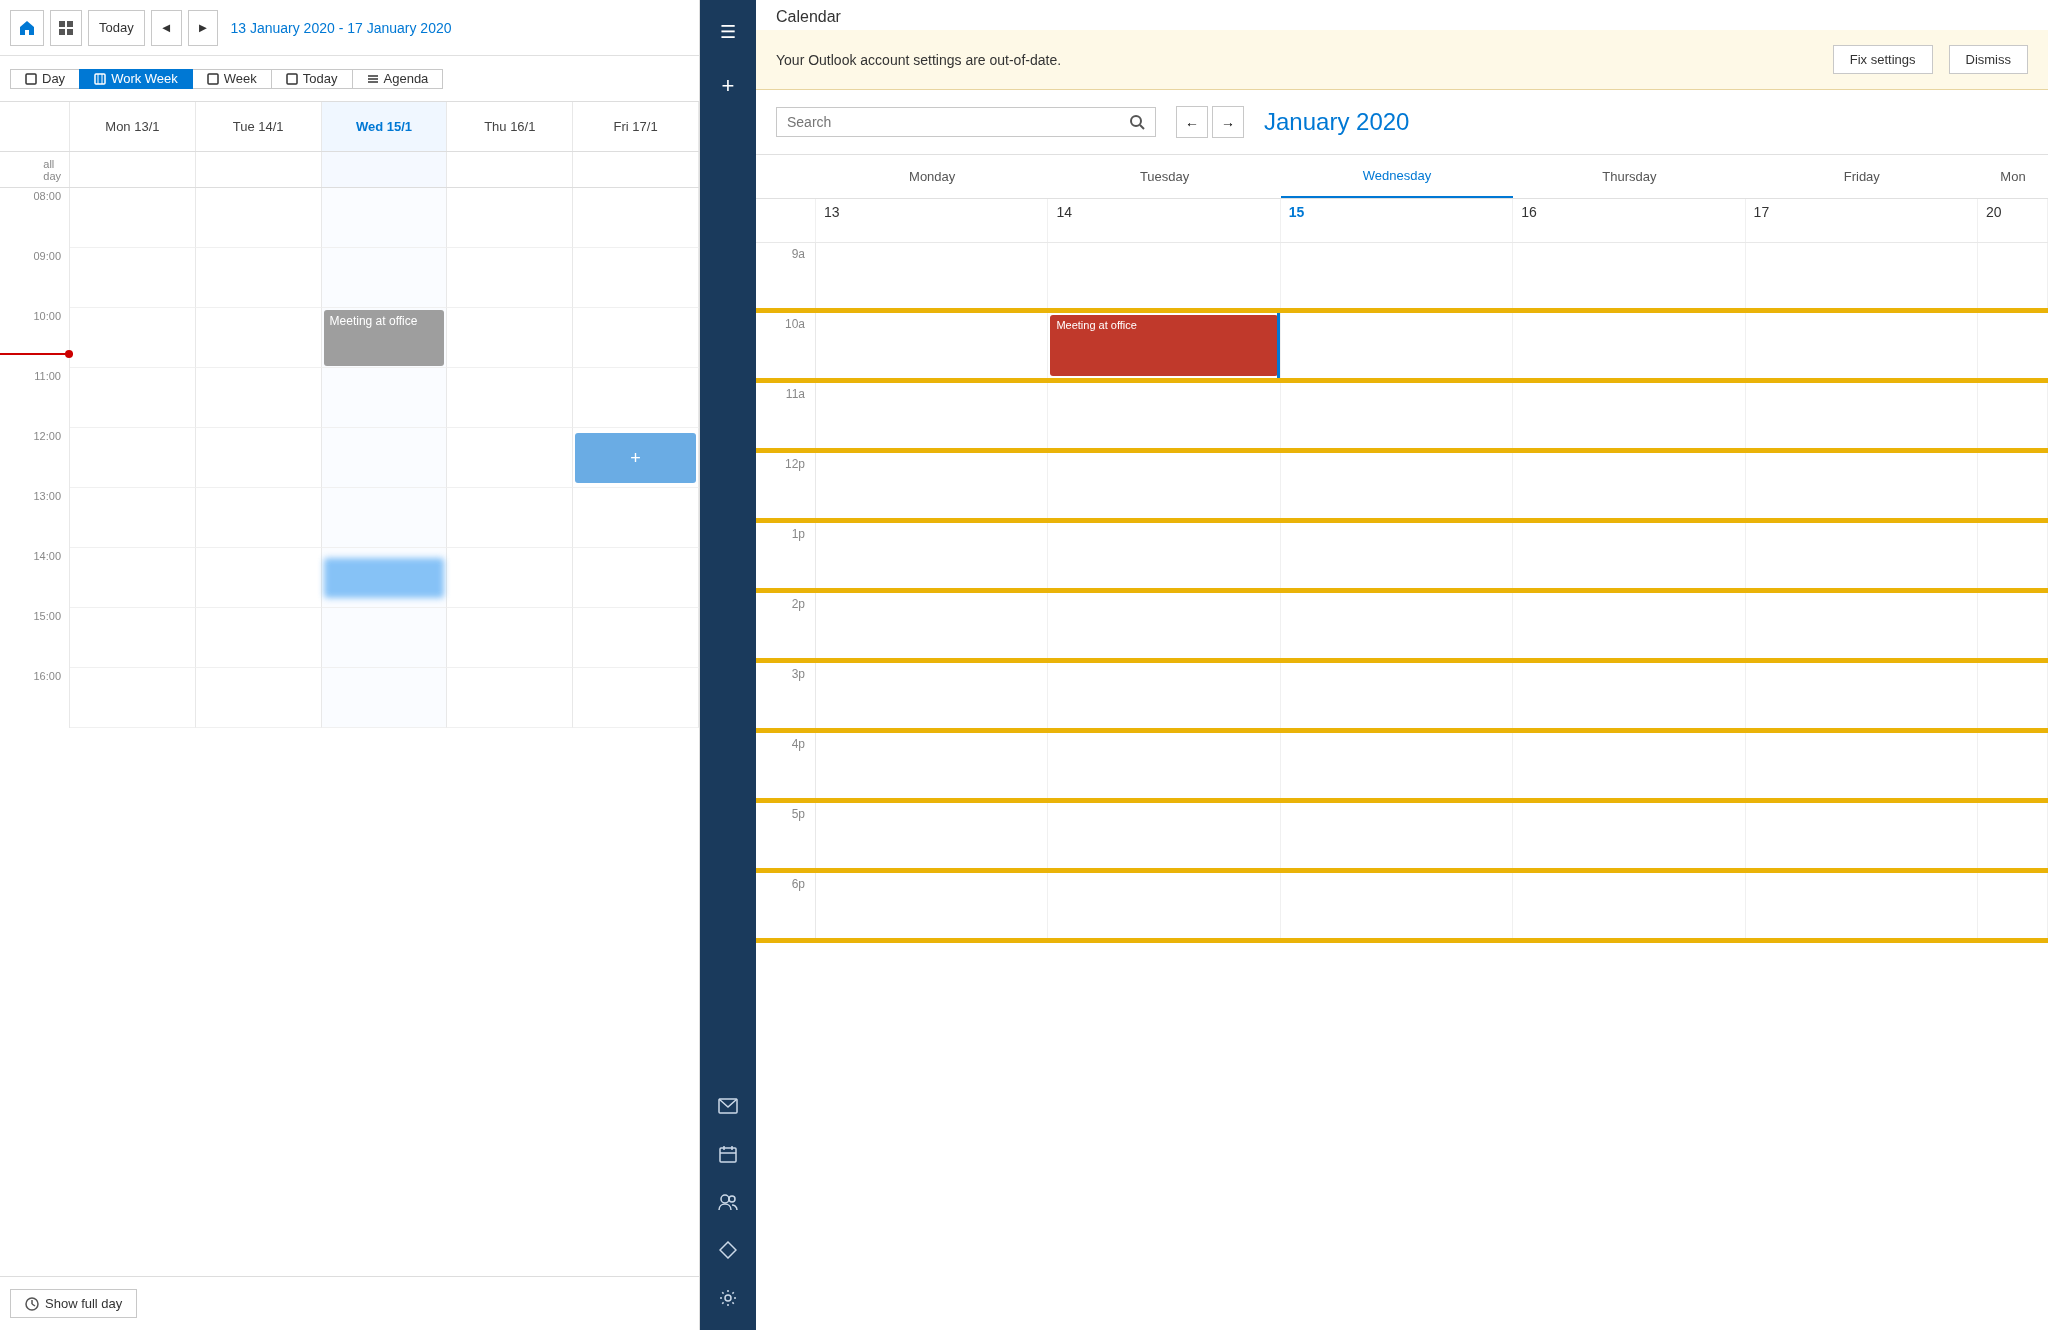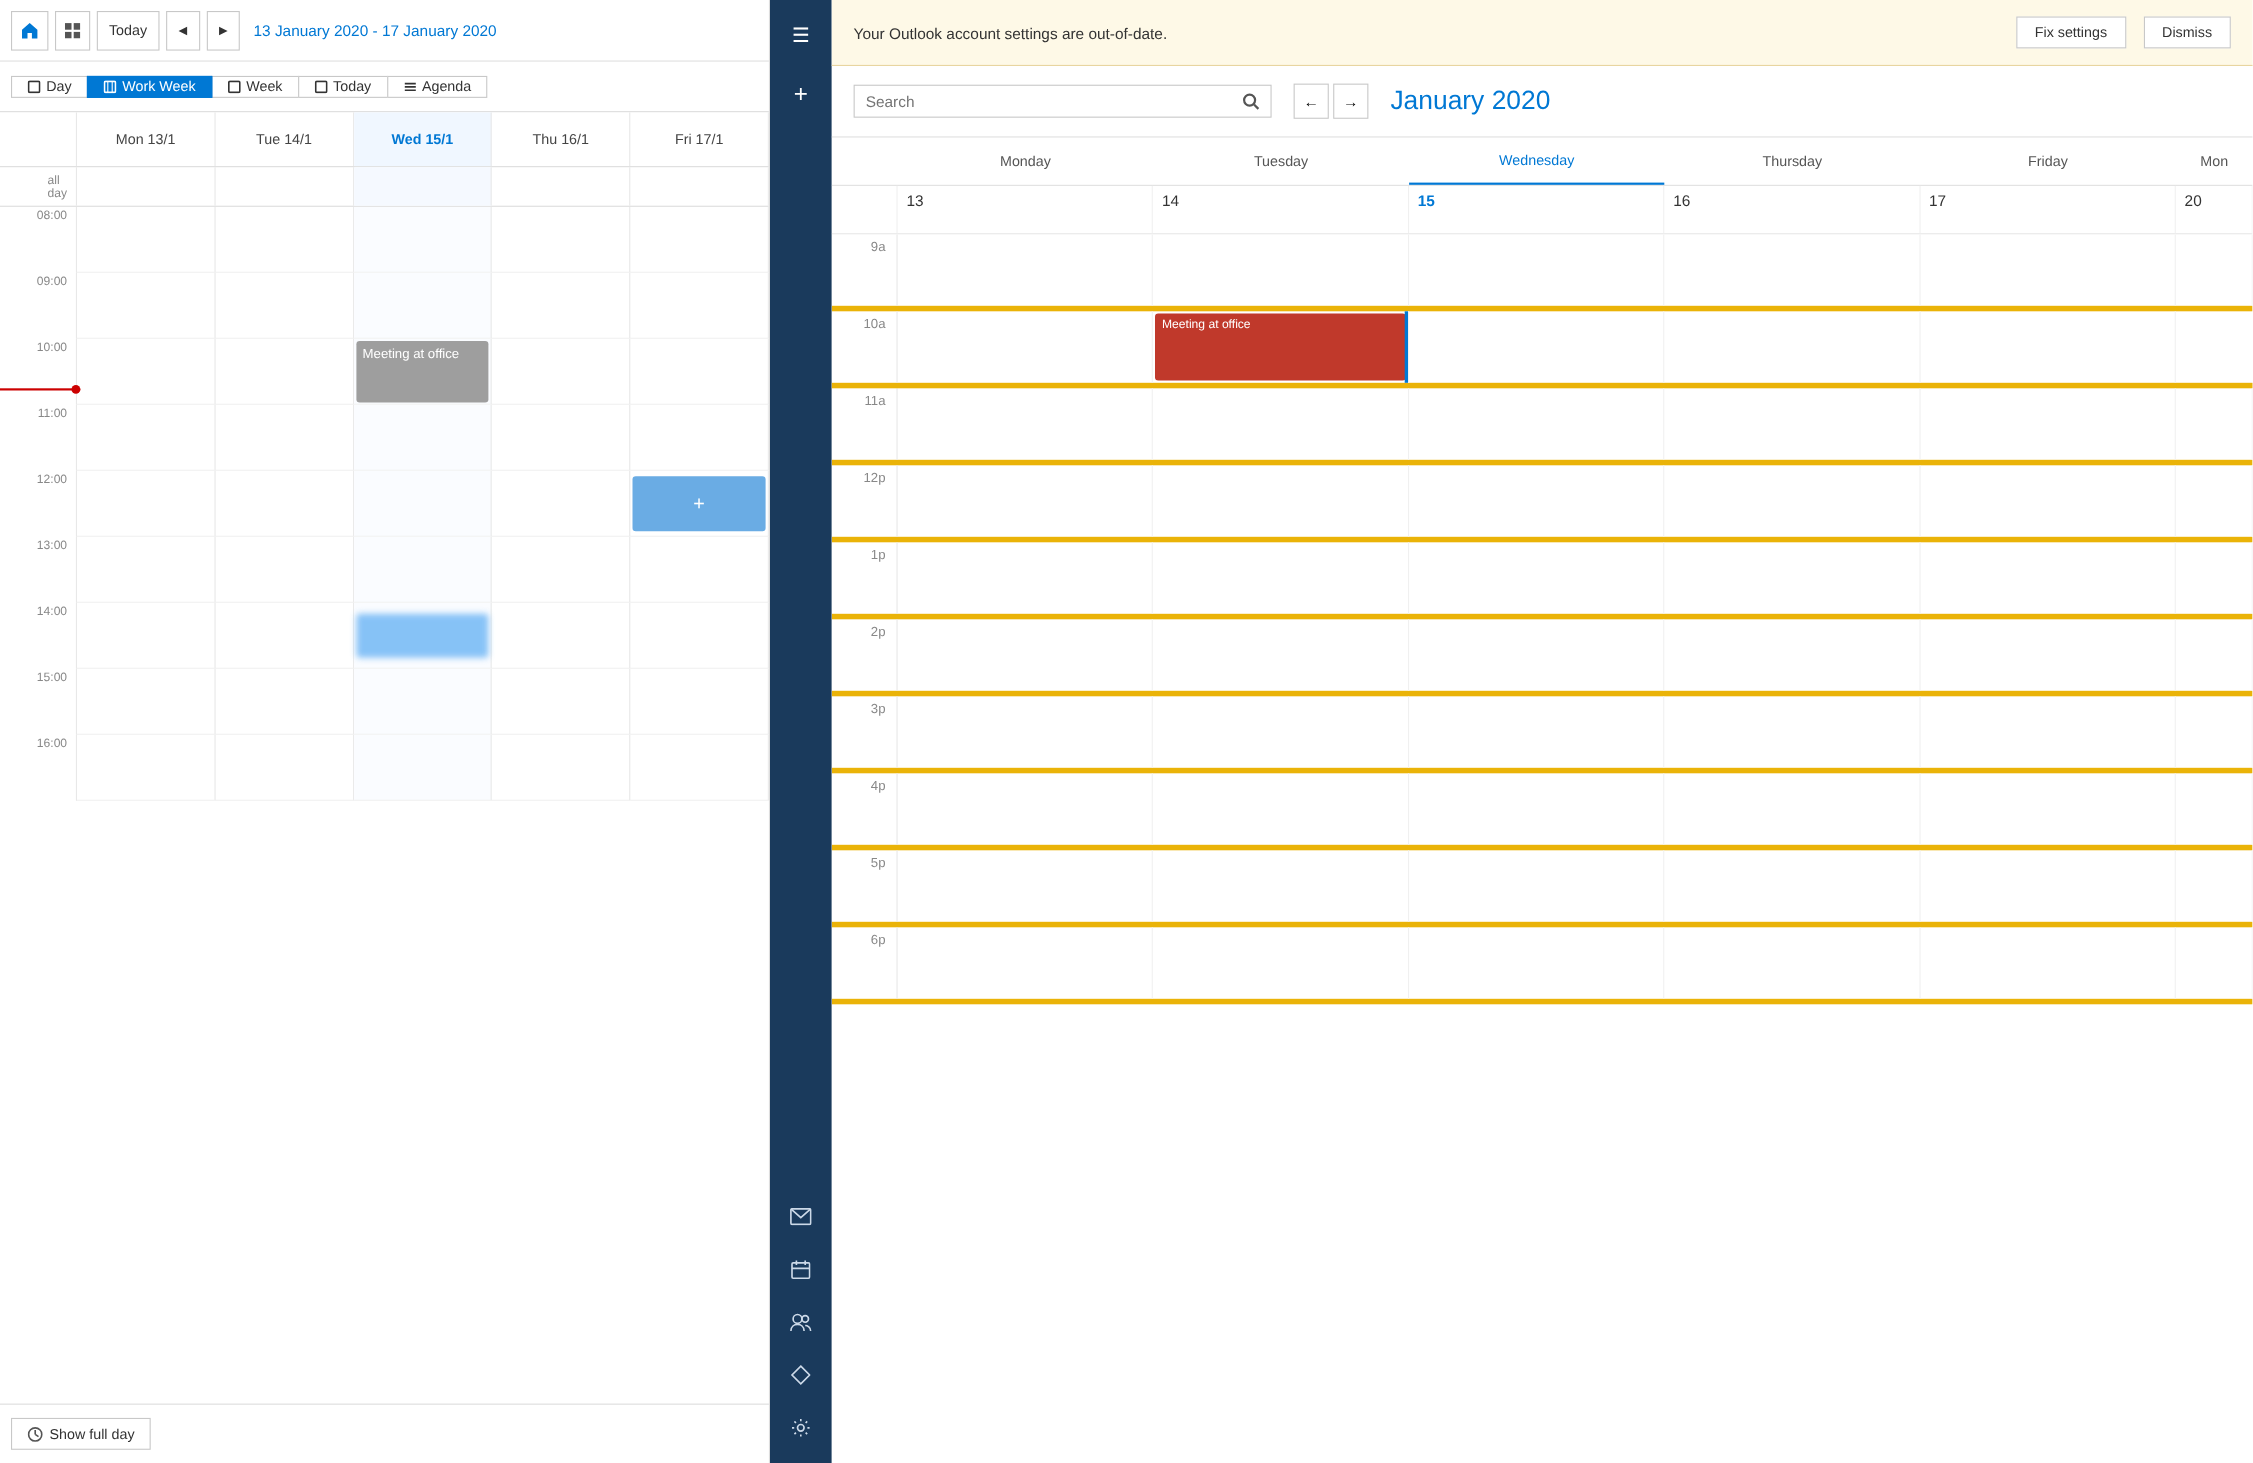--- a/index.html
+++ b/index.html
@@ -658,20 +658,21 @@
   <div class="nav-item" style="margin-bottom:10px;">
     <svg width="20" height="20" viewBox="0 0 20 20" fill="none" stroke="#ccd9e8" stroke-width="1.5">
       <circle cx="10" cy="10" r="3"></circle>
       <path d="M10 2v2M10 16v2M2 10h2M16 10h2M4.2 4.2l1.4 1.4M14.4 14.4l1.4 1.4M4.2 15.8l1.4-1.4M14.4 5.6l1.4-1.4"></path>
     </svg>
   </div>
 </div>
 
 <div class="right-panel">
 
+  <div class="calendar-title">Calendar</div>
 
   <div class="notification-bar">
     <span class="notif-text">Your Outlook account settings are out-of-date.</span>
     <button class="notif-btn">Fix settings</button>
     <button class="notif-btn">Dismiss</button>
   </div>
 
   <div class="right-header">
     <div class="search-box">
       <input class="search-input" type="text" placeholder="Search" style="">

